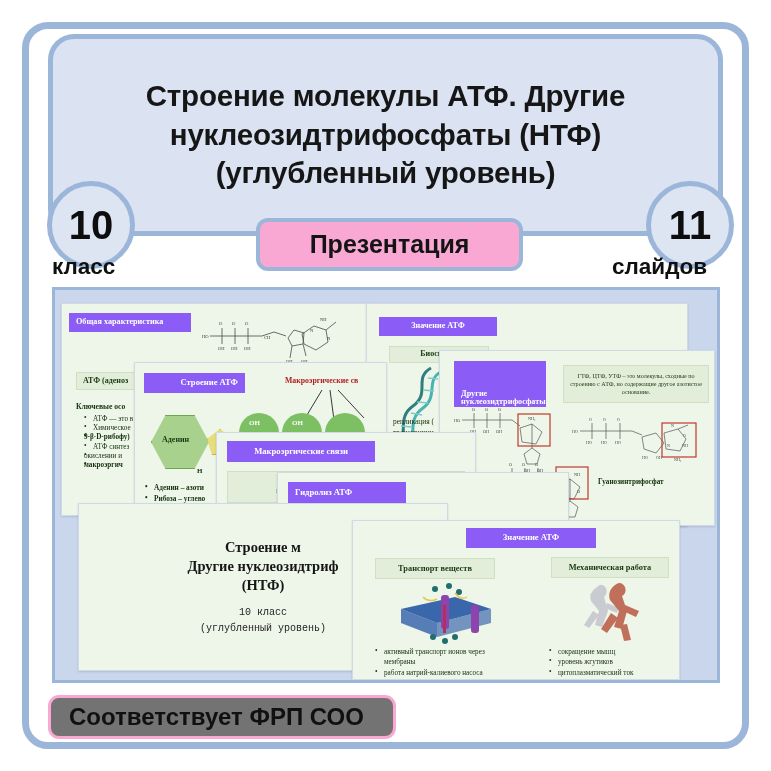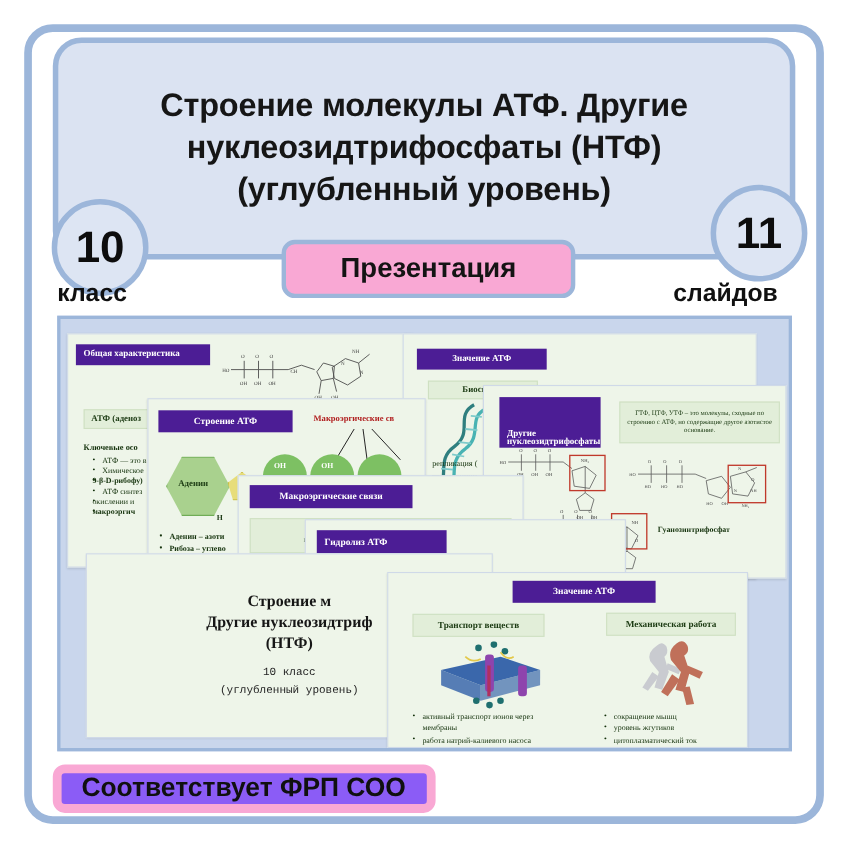--- a/index.html
+++ b/index.html
@@ -49,21 +49,21 @@
     position:absolute;
     width:88px;height:88px;
     border-radius:50%;
     border:5px solid #9cb6da;
     background:#dde5f3;
     box-sizing:border-box;
     display:flex;align-items:center;justify-content:center;
     font-size:40px;font-weight:bold;color:#0d0d0d;
   }
   #grade-circle{left:47px;top:181px;}
-  #slides-circle{left:646px;top:168px;}
+  #slides-circle{left:646px;top:181px;}
   .badge-caption{
     position:absolute;
     font-size:22.5px;font-weight:bold;color:#101010;
     white-space:nowrap;
   }
   #grade-caption{left:52px;top:254px;}
   #slides-caption{left:612px;top:254px;}
 
   
   #presentation-pill{
@@ -91,21 +91,21 @@
   .slide{
     position:absolute;
     background:#eef5e9;
     border:1px solid #cfd9e8;
     box-sizing:border-box;
     overflow:hidden;
     box-shadow:0 1px 2px rgba(0,0,0,.12);
   }
   .gh{ 
     position:absolute;
-    background:#4c1d95;
+    background:#8b5cf6;
     color:#ffffff;
     font-family:"Liberation Serif", serif;
     font-weight:bold;
     display:flex;align-items:center;
     padding:0 7px;
     line-height:1.05;
     box-sizing:border-box;
   }
   .lb{ 
     position:absolute;
@@ -143,22 +143,22 @@
     border:1px solid #c5b93c;
     clip-path:polygon(50% 0,100% 38%,81% 100%,19% 100%,0 38%);
   }
   .circ{position:absolute;border-radius:50%;background:#7dc063;}
 
   
   #compliance-pill{
     position:absolute;
     left:48px;top:695px;
     width:348px;height:44px;
-    background:#8b5cf6;
-    border:8px solid #f9a8d4;
+    background:#737373;
+    border:3px solid #f9a8d4;
     border-radius:11px;
     box-sizing:border-box;
     display:flex;align-items:center;
     padding-left:18px;
     font-size:24px;font-weight:bold;color:#101010;
   }
 </style>
 </head>
 <body>
 
@@ -351,21 +351,21 @@
           <text x="85" y="34">O</text>
       </g>
       <rect x="64" y="8" width="32" height="32" fill="none" stroke="#c0392b" stroke-width="1.2"></rect>
     </svg>
     <div class="txt" style="left:62px;top:161px;font-size:7.2px;font-weight:bold;">
       <span>Уридинтрифосфат</span>
     </div>
   </div>
 
   <div class="slide" style="left:79px;top:72px;width:253px;height:148px;">
-    <div class="gh" style="left:9px;top:10px;width:122px;height:20px;font-size:8.6px;justify-content:center;">
+    <div class="gh" style="left:9px;top:10px;width:101px;height:20px;font-size:8.6px;justify-content:flex-end;">
       <span>Строение АТФ</span>
     </div>
     <div class="txt redtxt" style="left:150px;top:13px;font-size:7.8px;">
       <span>Макроэргические св</span>
     </div>
     <svg style="position:absolute;left:165px;top:25px;" width="80" height="34" viewBox="0 0 80 34">
       <g stroke="#222" stroke-width="0.9" fill="none">
         <path d="M22 2 L4 32"></path>
           <path d="M30 2 L34 32"></path>
           <path d="M38 2 L64 30"></path>

